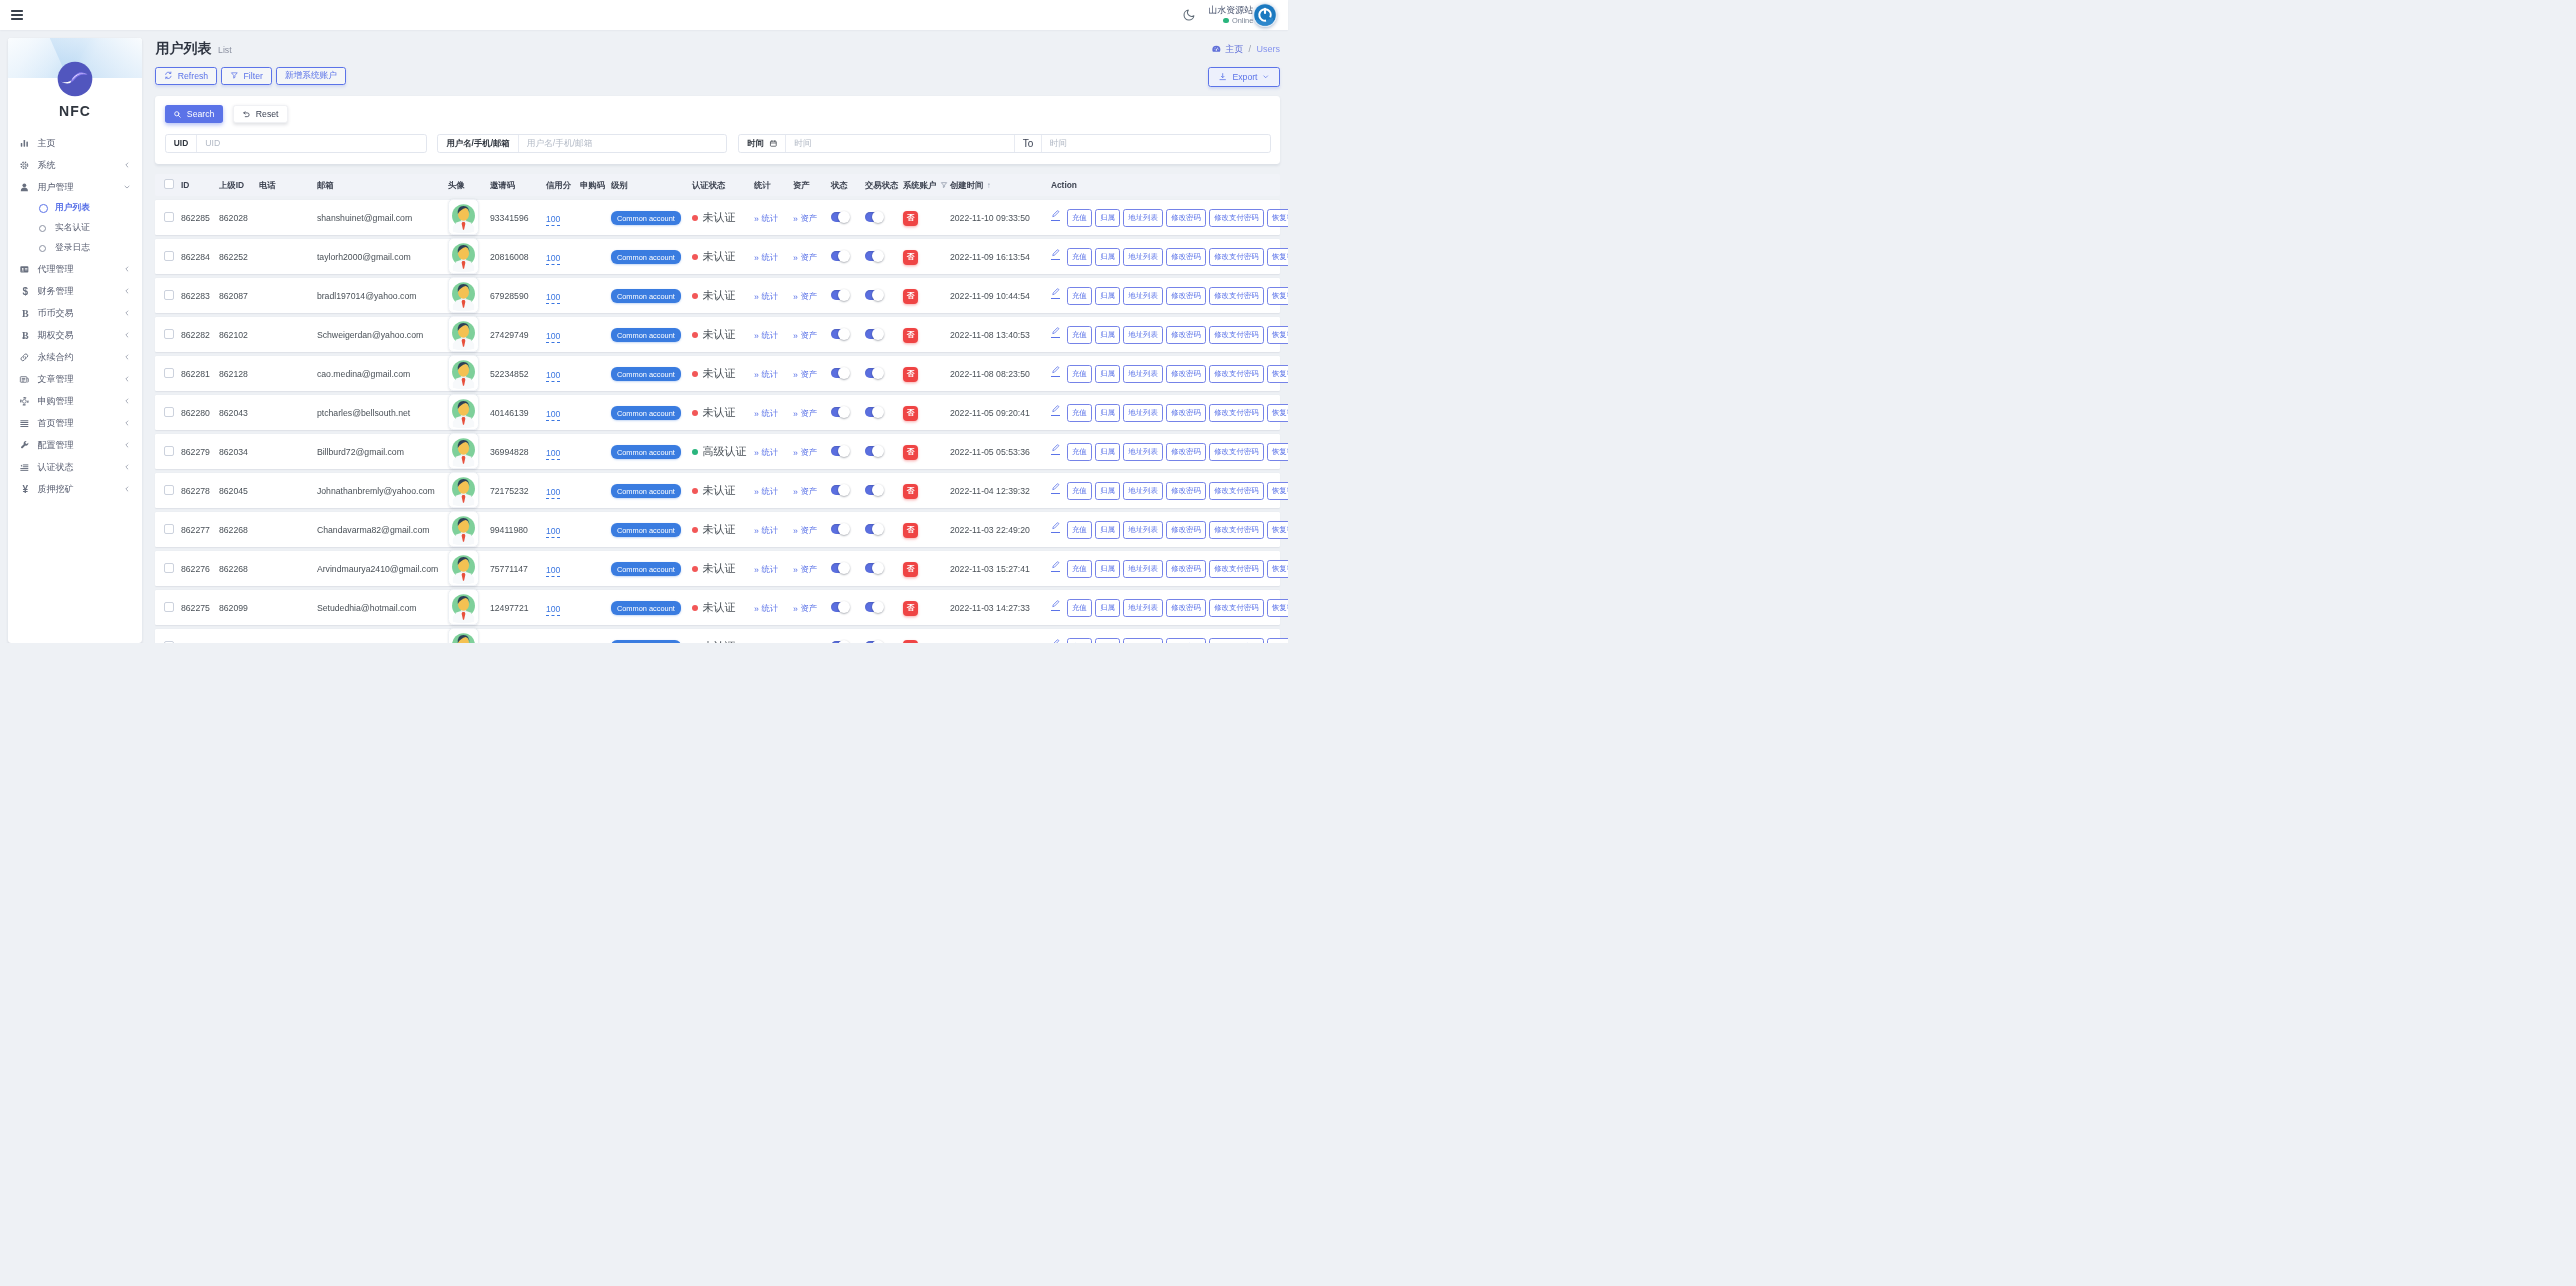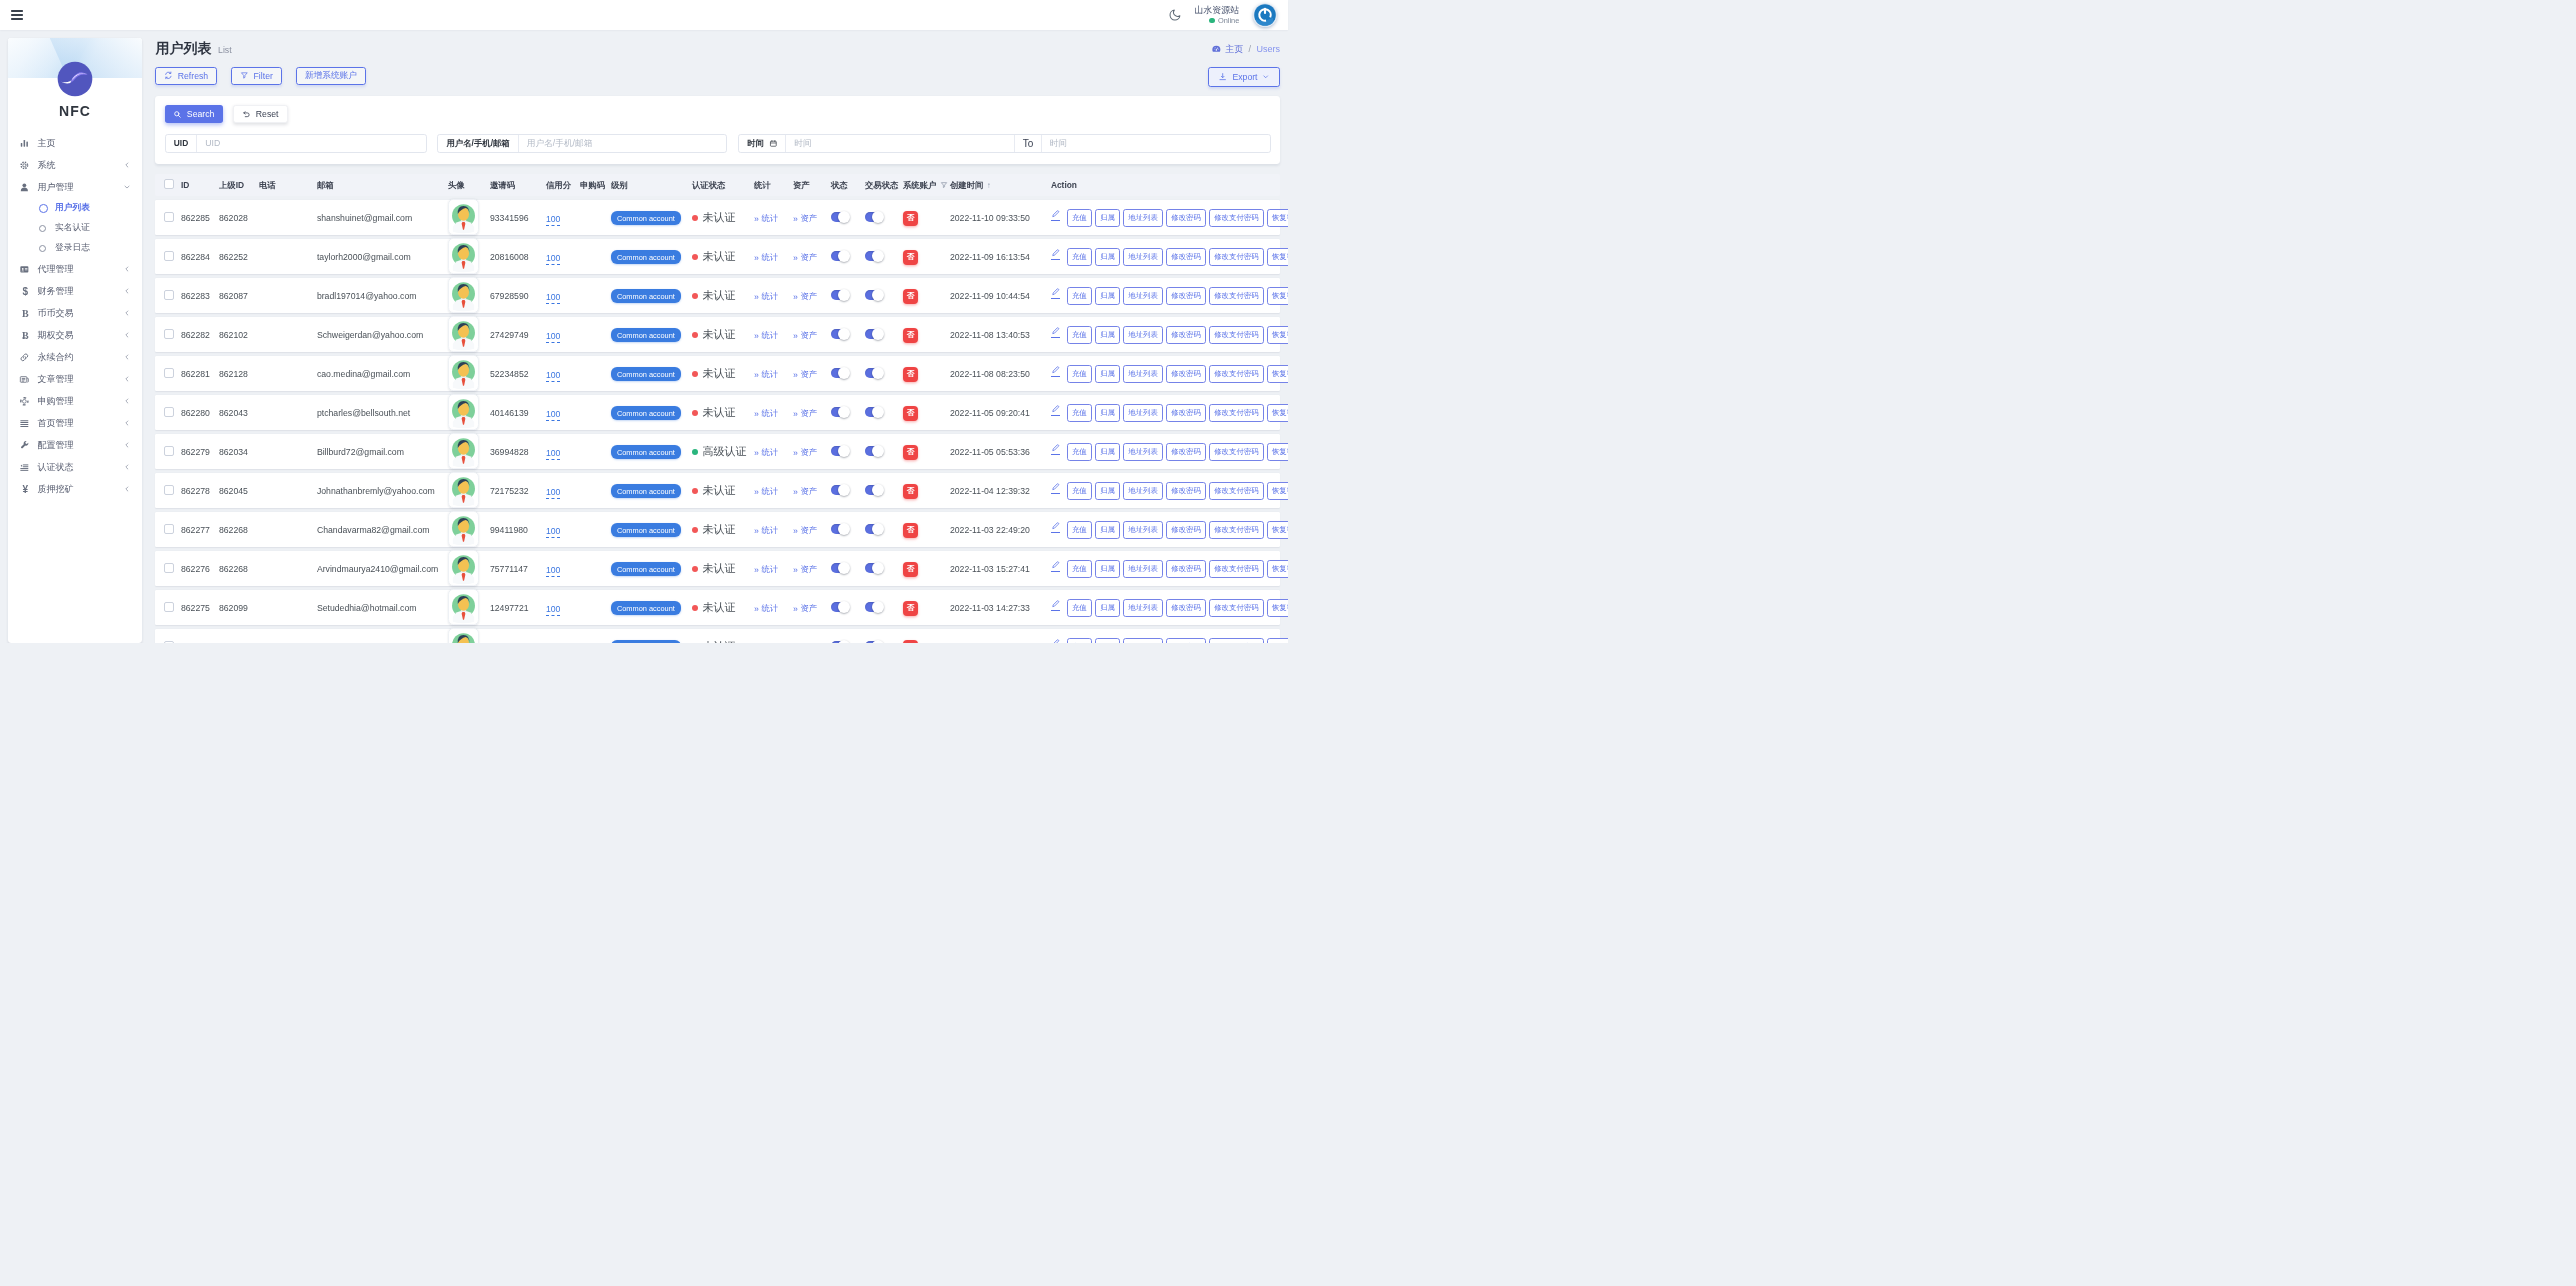--- a/index.html
+++ b/index.html
@@ -10,21 +10,21 @@
   *{box-sizing:border-box;margin:0;padding:0}
   html,body{width:1288px;height:643px;overflow:hidden}
   body{background:var(--page-bg);font-family:"Liberation Sans","DejaVu Sans",sans-serif;color:var(--text)}
   svg{display:block}
   
   .topbar{position:fixed;top:0;left:0;width:1288px;height:30px;background:#fff;display:flex;align-items:center;padding:0 10.7px;z-index:20;box-shadow:0 0.7px 1.3px rgba(20,30,50,.04)}
   .hamb{display:flex;flex-direction:column;gap:2px;width:12.7px;cursor:pointer}
   .hamb span{height:1.7px;background:#3a424d;border-radius:0.7px}
   .tb-spacer{flex:1}
   .icon-btn{color:#5e6a76;cursor:pointer;display:flex;align-items:center;padding:2.7px;margin-right:9.4px}
-  .acct{ text-align:right;margin-right:14px}
+  .acct{ text-align:right;margin-right:0}
   .site-name{font-size:9px;color:#45506b;font-weight:500;line-height:10px}
   .online-row{display:flex;align-items:center;justify-content:flex-end;gap:3.4px;margin-top:1.3px}
   .online-dot{width:5.4px;height:5.4px;border-radius:50%;background:var(--success)}
   .online-txt{font-size:7.4px;color:#7c8696}
   .avatar-logo{width:24px;height:24px;border-radius:50%;overflow:hidden;box-shadow:0 1.3px 3.4px rgba(20,60,120,.35);cursor:pointer}
   
   .layout{display:flex;padding-top:30px}
   .sidebar{width:134px;min-width:134px;margin:8px 0 0 8px;background:#fff;border-radius:3.4px;box-shadow:0 1.3px 2.7px rgba(15,34,58,.10);height:605px;overflow:hidden}
   .side-art{height:40px;position:relative;overflow:hidden;background:linear-gradient(110deg,#fff 15%,#e9f3fc 35%,#cde4f7 50%,#eef6fd 62%,#fff 85%)}
   .side-art::before{content:"";position:absolute;left:-20px;top:-13.4px;width:94px;height:60px;background:linear-gradient(135deg,rgba(255,255,255,.9),rgba(190,220,245,.55));transform:skewX(-28deg)}
@@ -46,21 +46,21 @@
   .main{flex:1;min-width:0;padding:10px 8px 0 13.4px}
   .page-head{display:flex;justify-content:space-between;align-items:center}
   .title-wrap{display:flex;align-items:baseline;gap:6.7px}
   .page-title{font-size:14px;font-weight:700;color:#2e3440}
   .page-sub{font-size:8.7px;color:var(--muted)}
   .breadcrumb{display:flex;align-items:center;gap:5.4px;font-size:9px}
   .bc-home{display:flex;align-items:center;gap:4px;color:#5f6fd8;cursor:pointer}
   .bc-sep{color:#9aa0ae}
   .bc-current{color:#8593ee;cursor:pointer}
   .toolbar{display:flex;align-items:flex-start;justify-content:space-between;margin-top:8.7px}
-  .tb-left{display:flex;gap:14px}
+  .tb-left{display:flex;gap:4px}
   .btn-outline{display:inline-flex;align-items:center;gap:4.7px;height:18px;padding:0 8px;border:0.7px solid var(--primary);color:var(--primary);border-radius:2.7px;background:rgba(255,255,255,.35);font-size:8.7px;cursor:pointer;box-shadow:0 1.3px 2.7px rgba(91,115,232,.18)}
   .btn-export{background:#edf0fc;height:20px;padding:0 9.4px}
   
   .card{background:#fff;border-radius:3.4px;box-shadow:0 1.3px 2.7px rgba(15,34,58,.08);margin-top:9.4px;padding:9.4px 9.4px 10.7px}
   .btn-search{display:inline-flex;align-items:center;gap:4.7px;height:17.4px;padding:0 8.7px;background:var(--primary);color:#fff;border:none;border-radius:2.7px;font-size:8.7px;cursor:pointer;box-shadow:0 2px 4.7px rgba(91,115,232,.45)}
   .btn-reset{display:inline-flex;align-items:center;gap:4.7px;height:17.4px;padding:0 8.7px;background:#fff;color:#3b4253;border:0.7px solid #f0f1f4;border-radius:2.7px;font-size:8.7px;cursor:pointer;box-shadow:0 1.3px 3.4px rgba(30,40,60,.13);margin-left:6.7px}
   .filters{display:flex;gap:10.7px;margin-top:10.7px}
   .igroup{display:flex;align-items:stretch;border:0.7px solid #e2e6ee;border-radius:2.7px;background:#fff;height:19.5px;overflow:hidden}
   .ig-uid{flex:0 0 262px}
   .ig-user{flex:0 0 290px}

